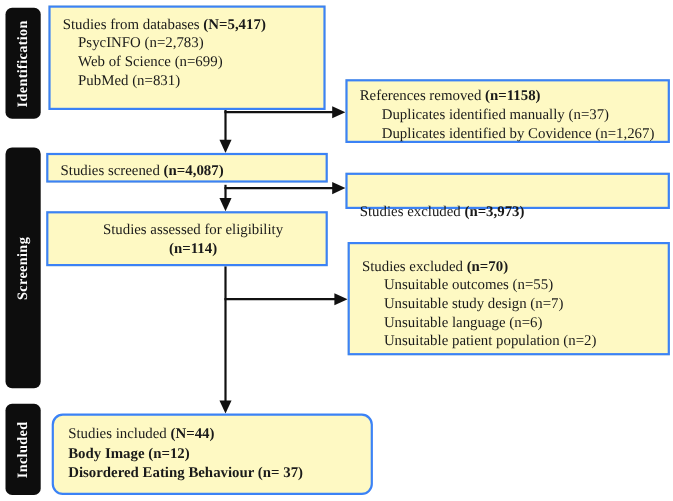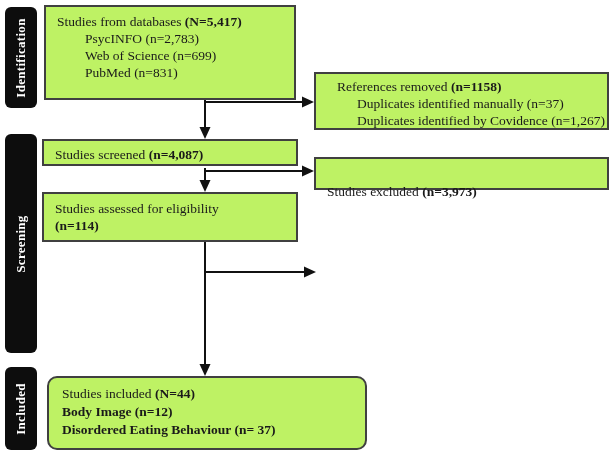--- a/index.html
+++ b/index.html
@@ -34,39 +34,39 @@
     font-weight: 700;
     font-size: 13px;
     letter-spacing: 0.3px;
   }
   .bar-identification { left: 5px; top: 7px;   height: 101px; }
   .bar-screening      { left: 5px; top: 134px; height: 219px; }
   .bar-included       { left: 5px; top: 367px; height: 83px;  }
 
   .box {
     position: absolute;
-    background: #bef264;
-    border: 2px solid #404040;
+    background: #fef9c3;
+    border: 2px solid #3b82f6;
     box-sizing: border-box;
     font-size: 13.5px;
     line-height: 17px;
     white-space: nowrap;
   }
   .box .line { padding-left: 11px; }
-  .box .sub  { padding-left: 39px; }
+  .box .sub  { padding-left: 25px; }
   .box .sub2 { padding-left: 31px; }
   .b { font-weight: 700; }
 
   .box-databases  { left: 44px;  top: 5px;   width: 252px; height: 95px;  padding-top: 6px; }
-  .box-refremoved { left: 314px; top: 72px;  width: 295px; height: 58px;  padding-top: 4px; padding-left: 10px; }
+  .box-refremoved { left: 314px; top: 72px;  width: 295px; height: 58px;  padding-top: 4px; }
   .box-screened   { left: 42px;  top: 139px; width: 256px; height: 27px;  padding-top: 5px; }
   .box-excl1      { left: 314px; top: 157px; width: 295px; height: 33px;  padding-top: 24px; }
-  .box-eligible   { left: 42px;  top: 192px; width: 256px; height: 50px;  padding-top: 6px; }
+  .box-eligible   { left: 42px;  top: 192px; width: 256px; height: 50px;  padding-top: 6px; text-align: center; }
   .box-excl2      { left: 316px; top: 220px; width: 293px; height: 103px; padding-top: 11px; }
-  .box-included   { left: 47px;  top: 376px; width: 320px; height: 74px;  padding-top: 7px;
+  .box-included   { left: 47px;  top: 376px; width: 292px; height: 74px;  padding-top: 7px;
                     border-radius: 10px; line-height: 18px; }
   .box-included .line { padding-left: 13px; }
 </style>
 </head>
 <body>
 
 <div class="canvas">
 
   <svg class="connectors" viewBox="0 0 612 455">
     <g stroke="#111111" stroke-width="2" fill="#111111">
@@ -120,20 +120,27 @@
 
   <div class="box box-excl1">
     <div class="line"><span>Studies excluded</span> <span class="b">(n=3,973)</span></div>
   </div>
 
   <div class="box box-eligible">
     <div class="line">Studies assessed for eligibility</div>
     <div class="line b">(n=114)</div>
   </div>
 
+  <div class="box box-excl2">
+    <div class="line"><span>Studies excluded</span> <span class="b">(n=70)</span></div>
+    <div class="sub2">Unsuitable outcomes (n=55)</div>
+    <div class="sub2">Unsuitable study design (n=7)</div>
+    <div class="sub2">Unsuitable language (n=6)</div>
+    <div class="sub2">Unsuitable patient population (n=2)</div>
+  </div>
 
   <div class="box box-included">
     <div class="line"><span>Studies included</span> <span class="b">(N=44)</span></div>
     <div class="line b">Body Image (n=12)</div>
     <div class="line b">Disordered Eating Behaviour (n= 37)</div>
   </div>
 
 </div>
 
 </body></html>

